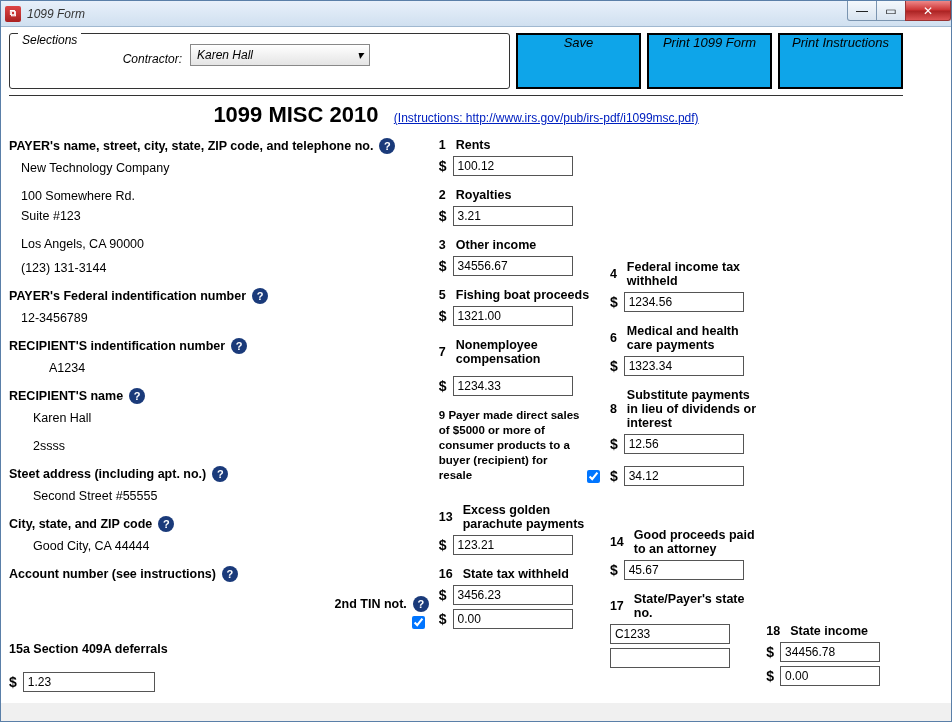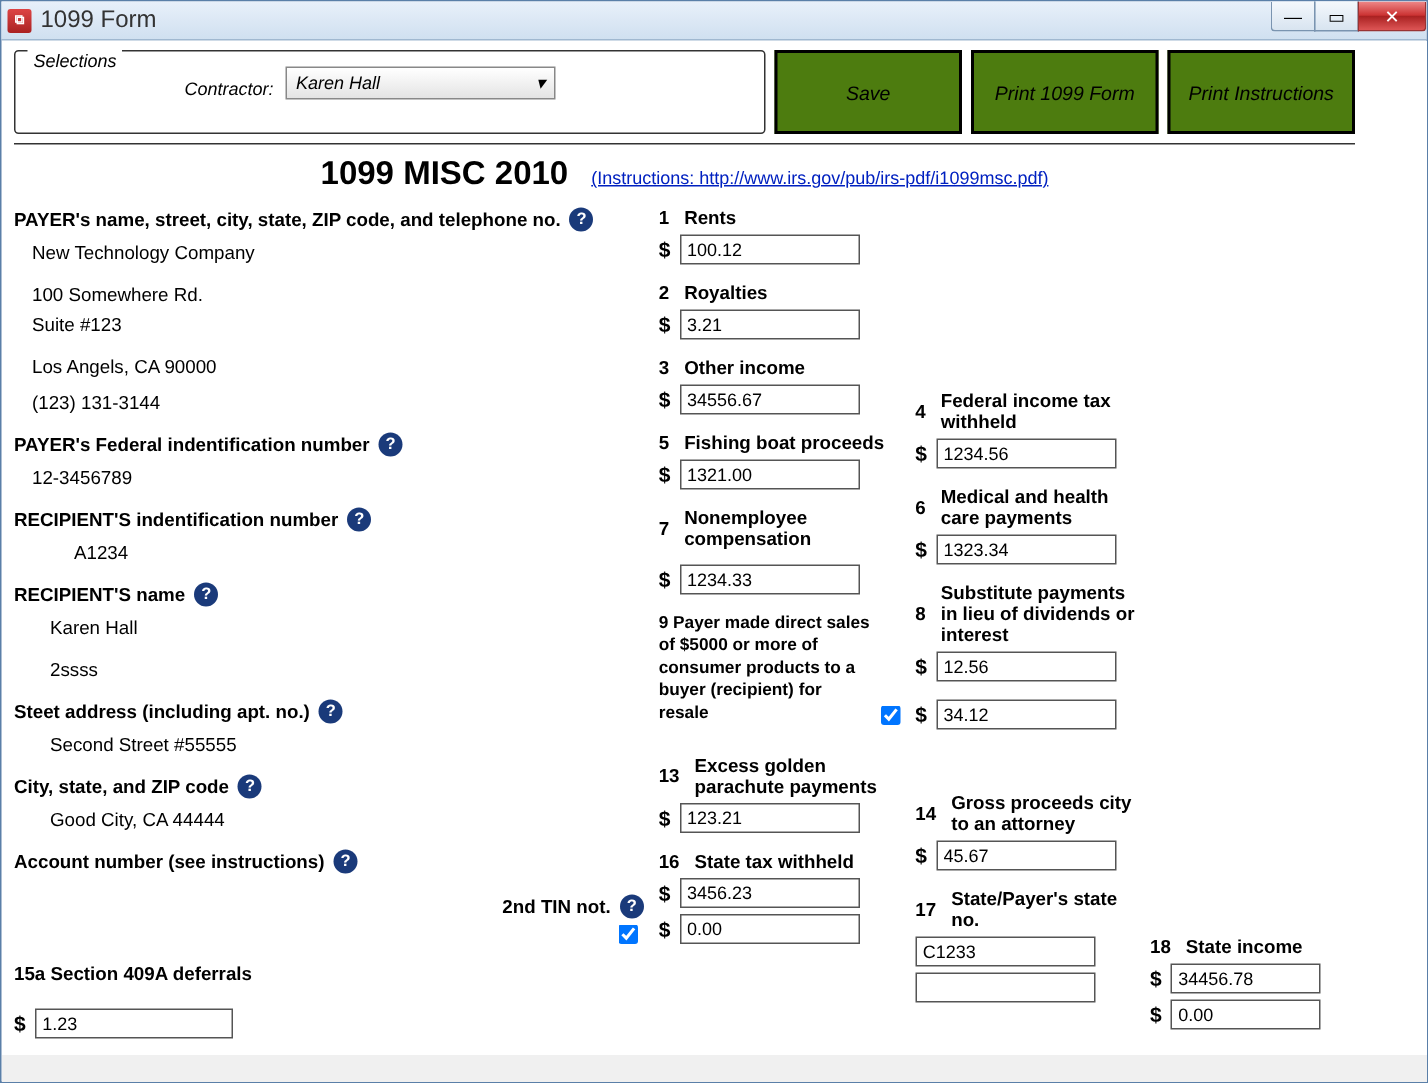--- a/index.html
+++ b/index.html
@@ -28,21 +28,21 @@
     position: relative;
   }
   .titlebar-icon {
     width: 16px; height: 16px;
     background: linear-gradient(#d44, #a22);
     border-radius: 2px;
     margin-right: 6px;
     display: flex; align-items: center; justify-content: center;
     color: #fff; font-size: 9px; font-weight: bold;
   }
-  .titlebar-text { color: #333; font-size: 16px; }
+  .titlebar-text { color: #333; font-size: 12px; font-style: italic; }
   .titlebar-faded { color: #bbb; font-size: 11px; margin-left: 10px; }
   .win-controls {
     position: absolute; right: 0; top: 0;
     display: flex;
   }
   .win-btn {
     width: 30px; height: 20px;
     border: 1px solid #7a94b0;
     border-top: none;
     background: linear-gradient(#f4f8fc, #d8e4f0);
@@ -107,23 +107,23 @@
     padding: 0 6px;
     display: flex;
     align-items: center;
     justify-content: space-between;
     font-size: 12px;
   }
   .big-btn {
     width: 125px;
     height: 56px;
     border: 2px solid #000;
-    background: #4d7c0f;
-    display: flex;
-    align-items: center;
+    background: #0ea5e9;
+    display: flex;
+    align-items: flex-start;
     justify-content: center;
     font-size: 13px;
     cursor: pointer;
   }
   hr.divider {
     border: none;
     border-top: 1px solid #333;
     margin: 2px 0 6px 0;
   }
   .form-title-row {
@@ -481,21 +481,21 @@
           <div class="block">
             <div class="money-row">
                 <span class="dollar">$</span>
                 <input class="money-input" value="34.12" style="">
               </div>
           </div>
           <div style="height:30px"></div>
           <div class="block">
             <div class="label-row">
                 <span class="num">14</span>
-                <span>Gross proceeds city to an attorney</span>
+                <span>Good proceeds paid to an attorney</span>
               </div>
             <div class="money-row">
                 <span class="dollar">$</span>
                 <input class="money-input" value="45.67" style="">
               </div>
           </div>
           <div class="block">
             <div class="label-row">
                 <span class="num">17</span>
                 <span>State/Payer's state no.</span>

